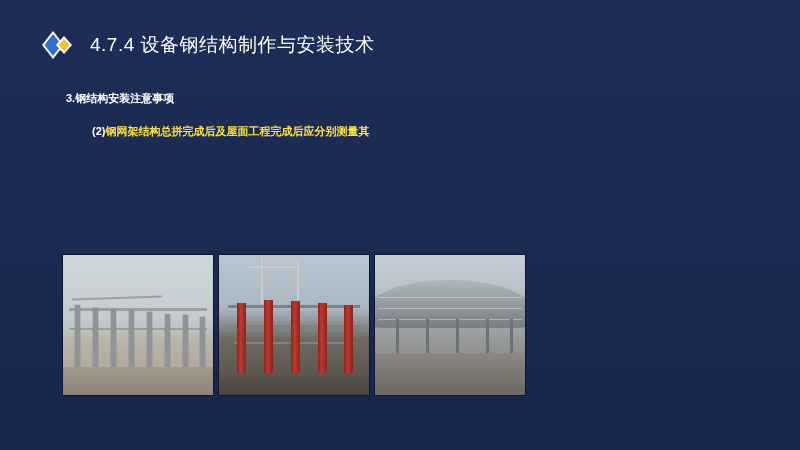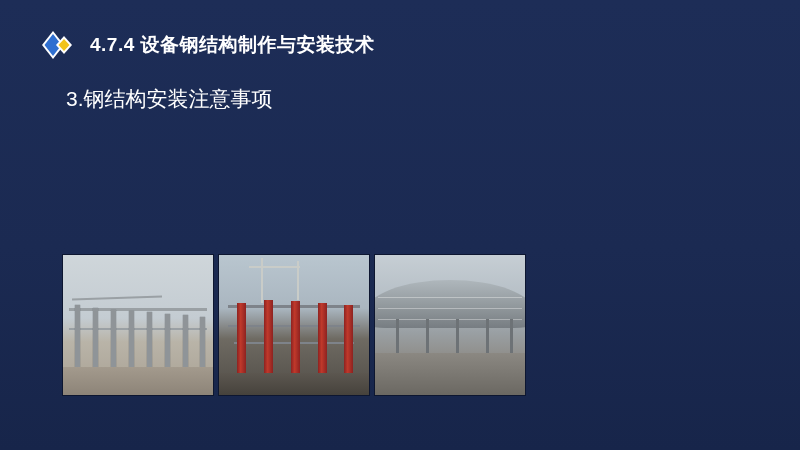--- a/index.html
+++ b/index.html
@@ -32,37 +32,38 @@
   }
   .diamond-logo {
     position: relative;
     width: 34px;
     height: 34px;
     flex: 0 0 auto;
   }
   .title-text {
     color: #ffffff;
     font-size: 19px;
-    font-weight: bold;
+    font-weight: normal;
     letter-spacing: 0.5px;
     white-space: nowrap;
   }
 
   
   .body {
     position: absolute;
     left: 66px;
     top: 82px;
     width: 680px;
   }
   .line {
-    font-size: 21px;
+    font-size: 11px;
     line-height: 33px;
     color: #ffffff;
     white-space: nowrap;
+    font-weight: bold;
   }
   .line.indent {
     padding-left: 26px;
   }
   .hl {
     color: #ffe23f;
   }
   .plain {
     color: #ffffff;
   }
@@ -179,20 +180,23 @@
   </div>
 
   <div class="body">
 
     <div class="line">
       <span class="plain">3.钢结构安装注意事项</span>
     </div>
 
 
 
+    <div class="line indent">
+      <span class="plain">(2)</span><span class="hl">钢网架结构</span><span class="hl">总拼完成后及屋面工程完成后应分别测量其</span>
+    </div>
 
 
   </div>
 
   <div class="photos">
 
     <div class="photo ph1">
       <div class="beam" style="left:4%; top:38%; width:92%; height:3px;"></div>
       <div class="beam" style="left:4%; top:52%; width:92%; height:2px;"></div>
       <div class="col" style="left:8%;  height:46%;"></div>

